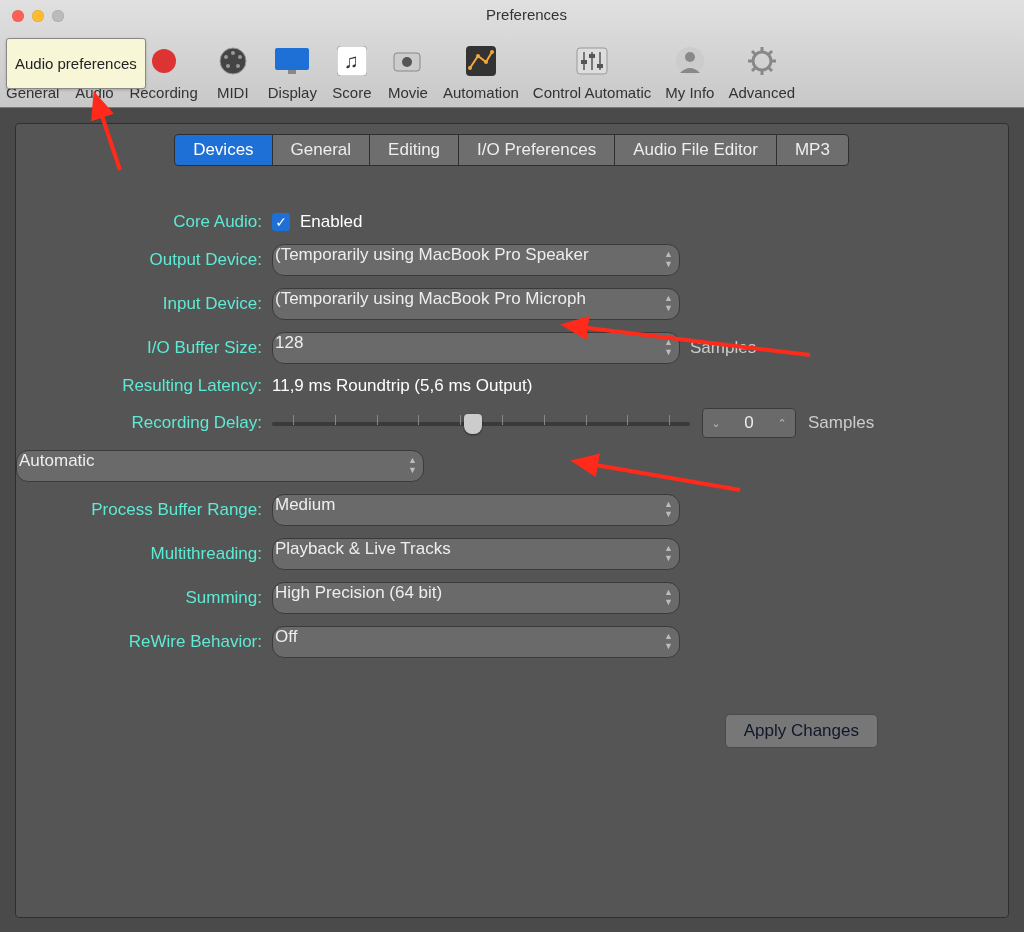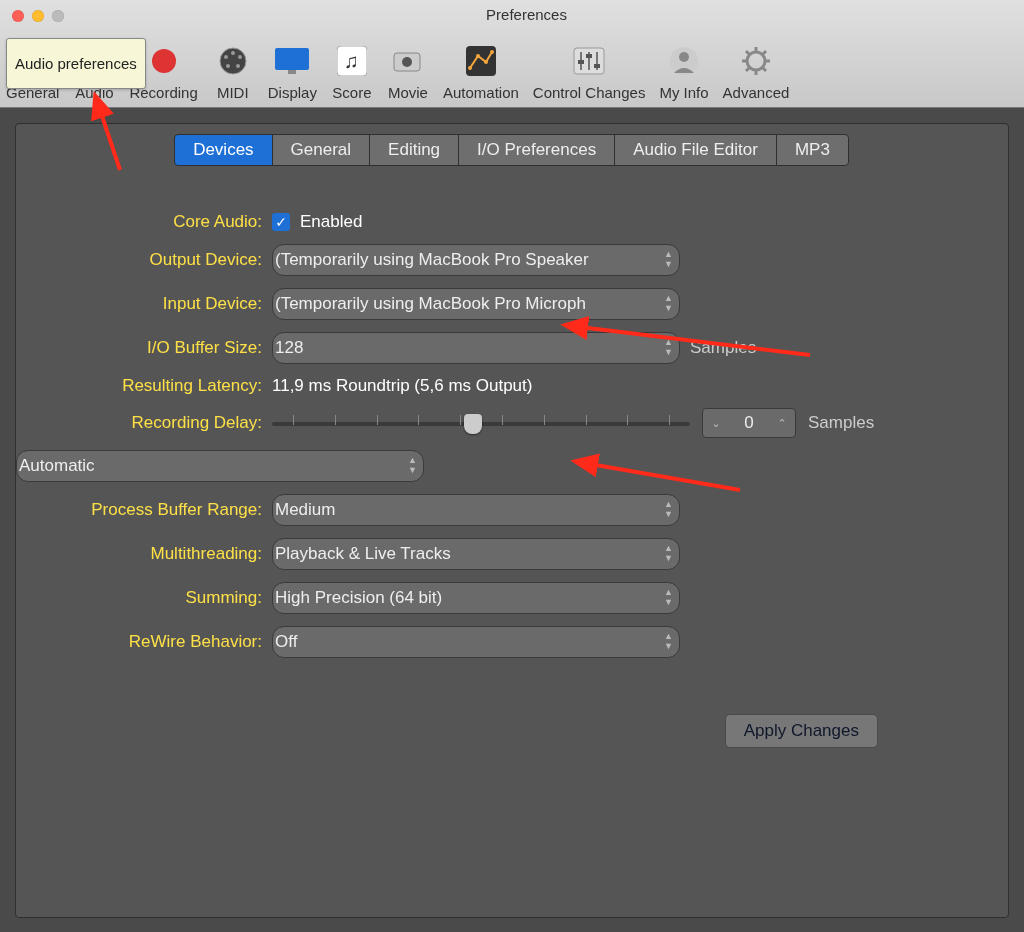--- a/index.html
+++ b/index.html
@@ -19,23 +19,23 @@
   
   .panel { background:#555; margin:15px; padding:0; border:1px solid #2f2f2f; border-radius:4px; height:795px; position:relative; }
   .subtabs { display:flex; justify-content:center; gap:0; margin-top:10px;align-items:flex-end; }
   .subtab { background:#6e6e6e; color:#eee; padding:5px 18px; font-size:17px; border:1px solid #2f2f2f; margin-left:-1px; cursor:default;}
   .subtab:first-child{border-radius:4px 0 0 4px;}
   .subtab:last-child{border-radius:0 4px 4px 0;}
   .subtab.active{background:#1e6fd6;color:#fff;}
   
   .form { margin-top:40px; }
   .row { display:flex; align-items:center; padding:6px 0; }
-  .lbl { width:256px; text-align:right; padding-right:10px; color:#fde047; }
+  .lbl { width:256px; text-align:right; padding-right:10px; color:#5eead4; }
   .ctrl { display:flex; align-items:center; gap:10px; }
-  .select { background:#6a6a6a; border:1px solid #3a3a3a; border-radius:12px; height:32px; width:408px; padding:0 28px 0 2px; color:#eee; position:relative; display:flex; align-items:center; overflow:hidden; white-space:nowrap; }
+  .select { background:#6a6a6a; border:1px solid #3a3a3a; border-radius:12px; height:32px; width:408px; padding:0 28px 0 2px; color:#eee; position:relative; display:flex; overflow:hidden; white-space:nowrap; }
   .select .arr { position:absolute; right:6px; top:4px; font-size:9px; line-height:10px; color:#bbb; text-align:center;}
   .checkbox { width:18px; height:18px; background:#1e6fd6; border-radius:3px; display:inline-flex; align-items:center; justify-content:center; color:#fff; font-size:14px;}
   .static { color:#ffffff; }
   .suffix { color:#ccc; }
   
   .slider-wrap { display:flex; align-items:center; gap:12px; }
   .slider { width:418px; height:24px; position:relative; }
   .track { position:absolute; left:0; right:0; top:11px; height:4px; background:#3a3a3a; border-radius:2px;}
   .tick { position:absolute; top:4px; width:1px; height:10px; background:#888;}
   .thumb { position:absolute; top:3px; width:18px; height:20px; background:#ccc; border-radius:4px 4px 8px 8px; box-shadow:0 1px 2px rgba(0,0,0,.5);}
@@ -155,21 +155,21 @@
           <svg width="34" height="30">
             <rect x="2" y="2" width="30" height="26" rx="3" fill="#ddd" stroke="#999"></rect>
             <line x1="9" y1="6" x2="9" y2="24" stroke="#777" stroke-width="2"></line>
             <line x1="17" y1="6" x2="17" y2="24" stroke="#777" stroke-width="2"></line>
             <line x1="25" y1="6" x2="25" y2="24" stroke="#777" stroke-width="2"></line>
             <rect x="6" y="14" width="6" height="4" fill="#555"></rect>
             <rect x="14" y="8" width="6" height="4" fill="#555"></rect>
             <rect x="22" y="18" width="6" height="4" fill="#555"></rect>
           </svg>
         </div>
-      <span class="tb-label">Control Changes</span>
+      <span class="tb-label">Control Automatic</span>
     </div>
 
     <div class="tb-item">
       <div class="tb-icon">
           <svg width="32" height="32">
             <circle cx="16" cy="16" r="14" fill="#ccc"></circle>
             <circle cx="16" cy="12" r="5" fill="#888"></circle>
             <path d="M6 28 Q16 18 26 28" fill="#888"></path>
           </svg>
         </div>

